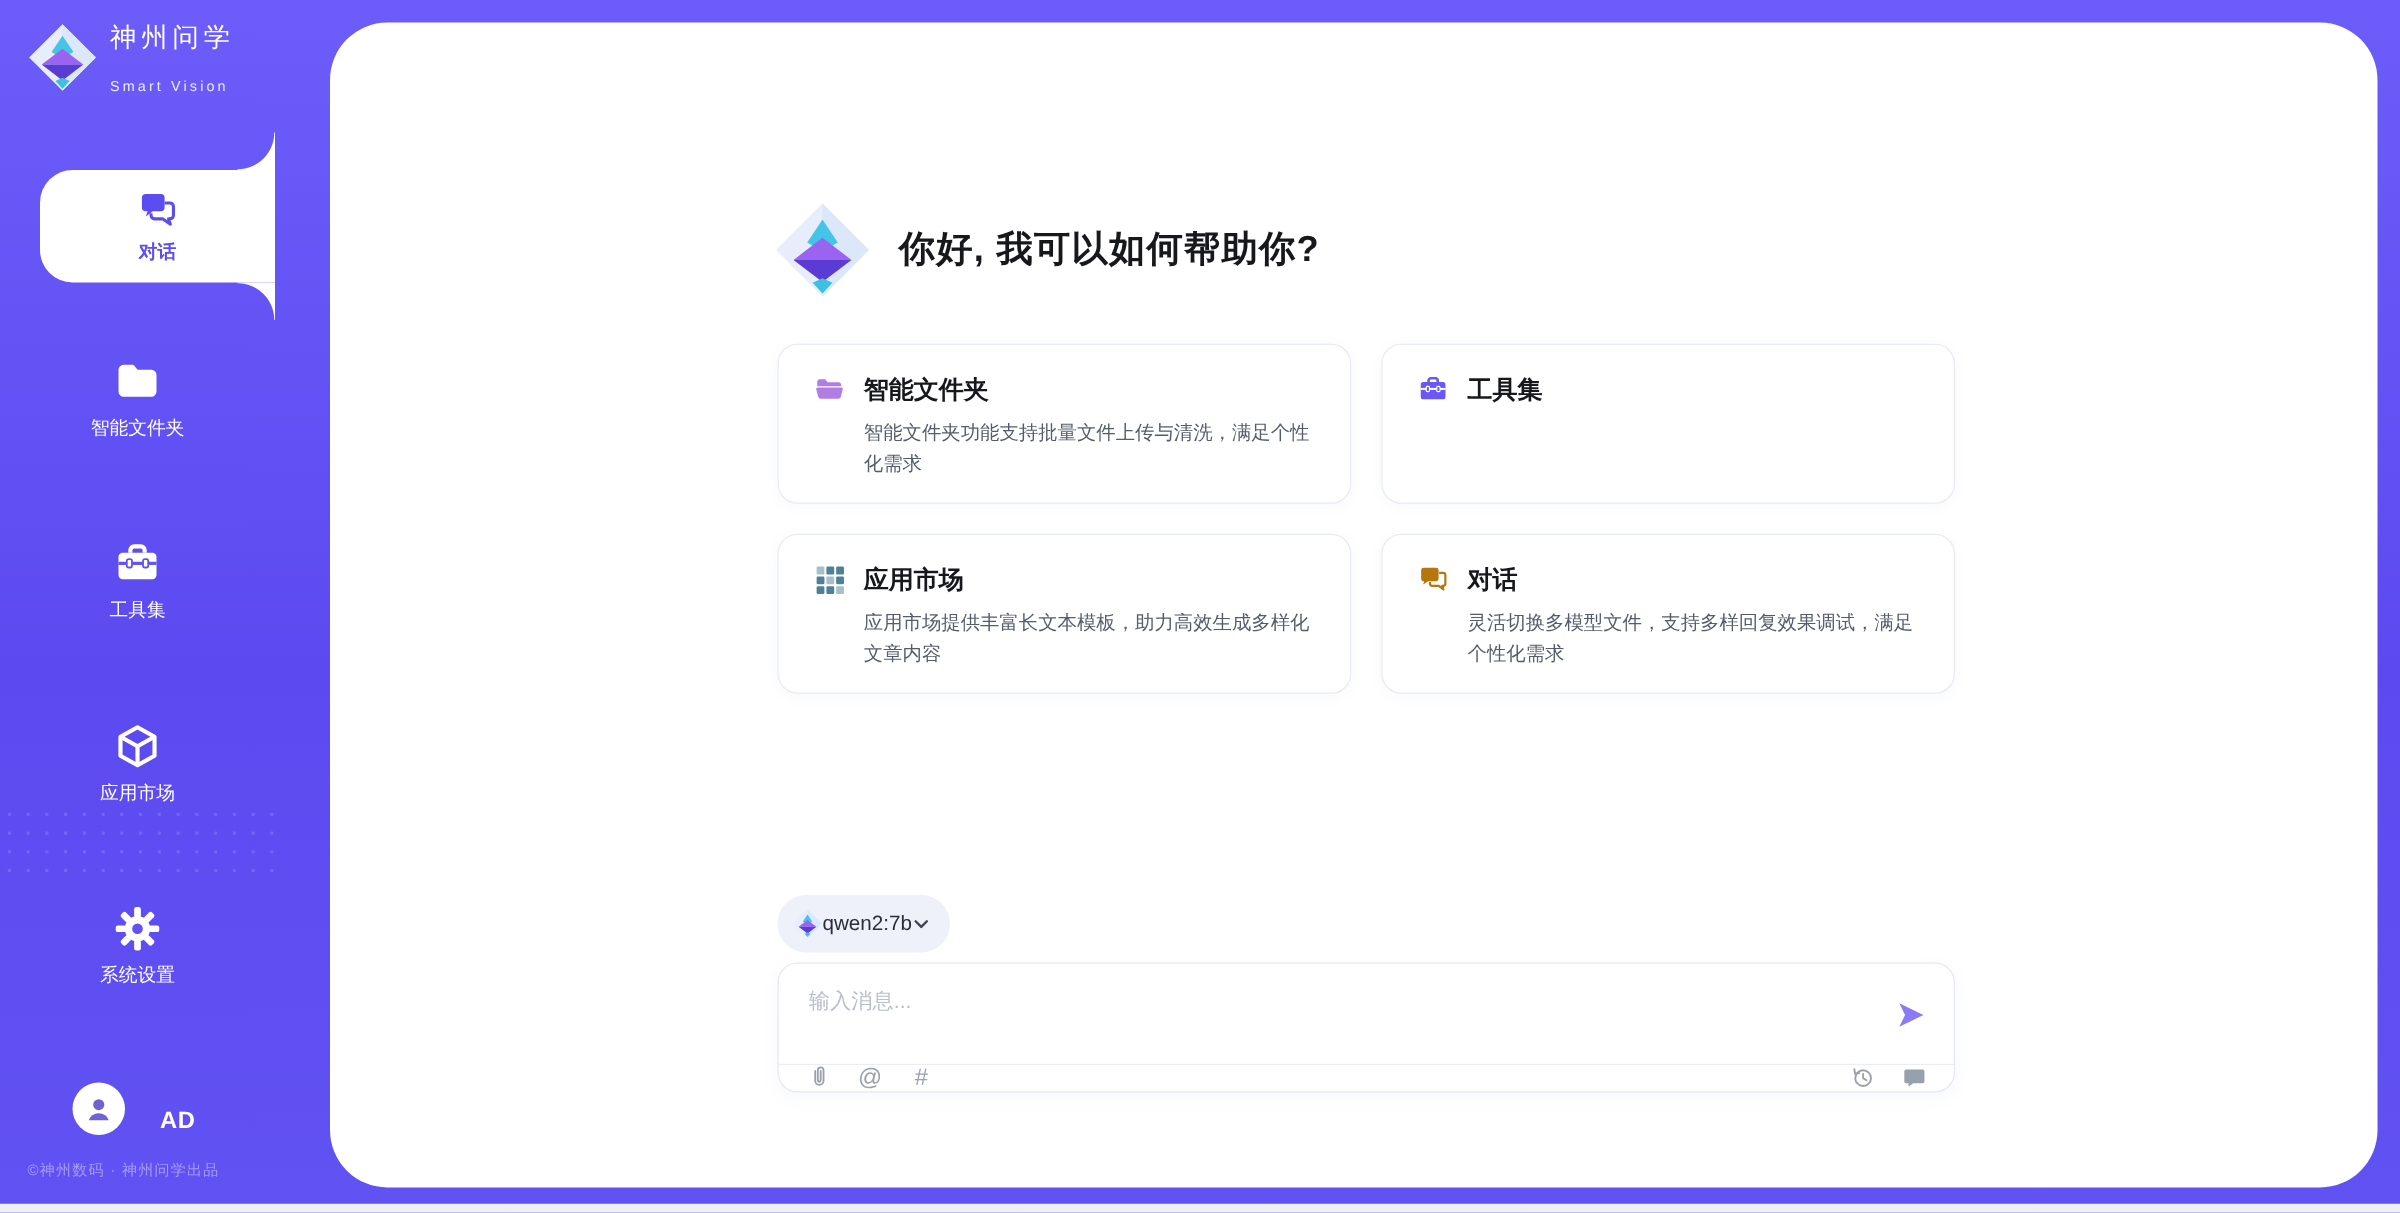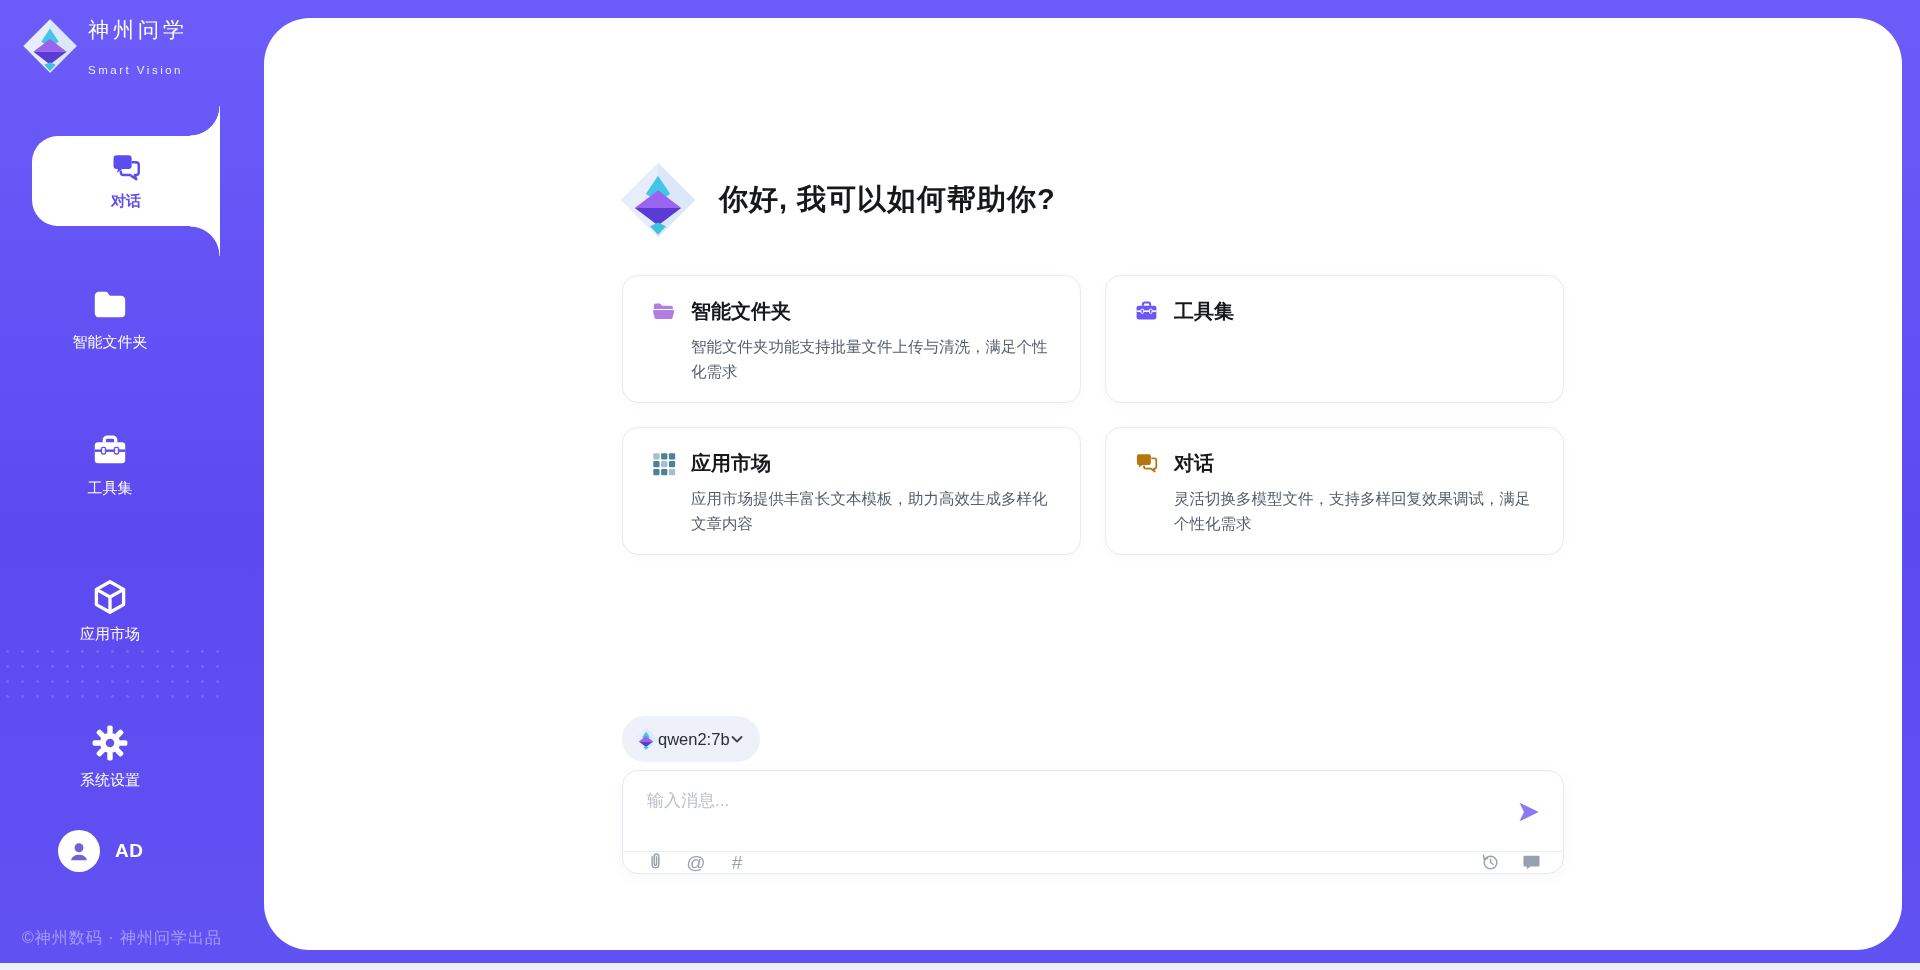--- a/index.html
+++ b/index.html
@@ -27,26 +27,26 @@
   .nav-active svg { width:34px; height:34px; }
   .nav-active .nav-label { color:#5b4df0; font-weight:600; }
   .nav-active::before { content:''; position:absolute; right:0; top:-30px; width:30px; height:30px;
     background:radial-gradient(circle 30px at 0 0, rgba(0,0,0,0) 29px, #fff 29.8px); }
   .nav-active::after { content:''; position:absolute; right:0; bottom:-30px; width:30px; height:30px;
     background:radial-gradient(circle 30px at 0 100%, rgba(0,0,0,0) 29px, #fff 29.8px); }
   .nav-folder  { top:286px; }
   .nav-tools   { top:432px; }
   .nav-market  { top:578px; }
   .nav-settings{ top:724px;text-align:right; }
-  .user { position:absolute; top:830px; left:58px; display:flex; align-items:center; gap:15px; cursor:pointer; }
+  .user { position:absolute; top:866px; left:58px; display:flex; align-items:flex-end; gap:28px; cursor:pointer; }
   .avatar { width:42px; height:42px; border-radius:50%; background:#fff; display:flex;
     align-items:center; justify-content:center; }
   .avatar svg { width:26px; height:26px; }
   .user-name { color:#fff; font-size:19px; font-weight:600; letter-spacing:.5px; }
-  .copyright { position:absolute; top:928px; left:22px; font-size:16px; color:rgba(255,255,255,.42); letter-spacing:1px; white-space:nowrap; }
+  .copyright { position:absolute; top:928px; left:22px; font-size:12px; color:rgba(255,255,255,.42); letter-spacing:1px; white-space:nowrap; }
   
   .main { position:absolute; left:220px; top:18px; right:18px; bottom:20px;
     background:#fff; border-radius:46px; z-index:2;margin-left:44px; }
   .greeting { position:absolute; left:355px; top:143px; display:flex; align-items:center; gap:22px; }
   .greeting svg { width:78px; height:78px; }
   .greeting h1 { font-size:29px; font-weight:700; color:#17181c; margin:0; letter-spacing:1px; }
   .cards { position:absolute; left:358px; top:257px; width:942px; display:grid;
     grid-template-columns:1fr 1fr; gap:24px; }
   .card { background:#fff; border:1px solid #e9ebf4; border-radius:16px; height:128px;
     padding:22px 26px 0 28px; box-shadow:0 2px 10px rgba(120,130,180,.05); cursor:pointer; }

